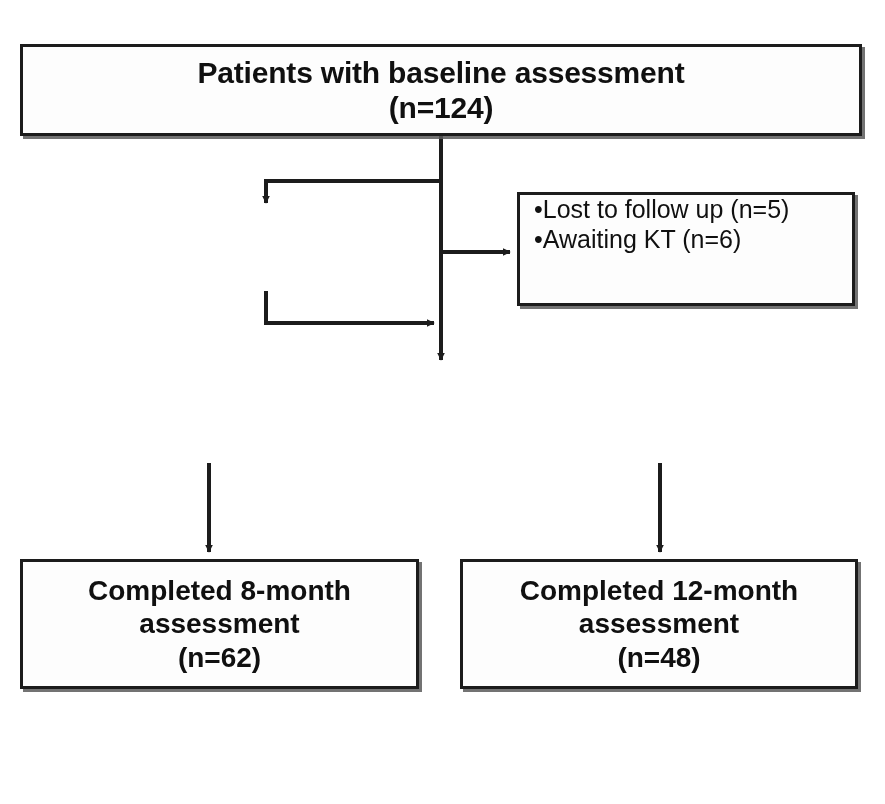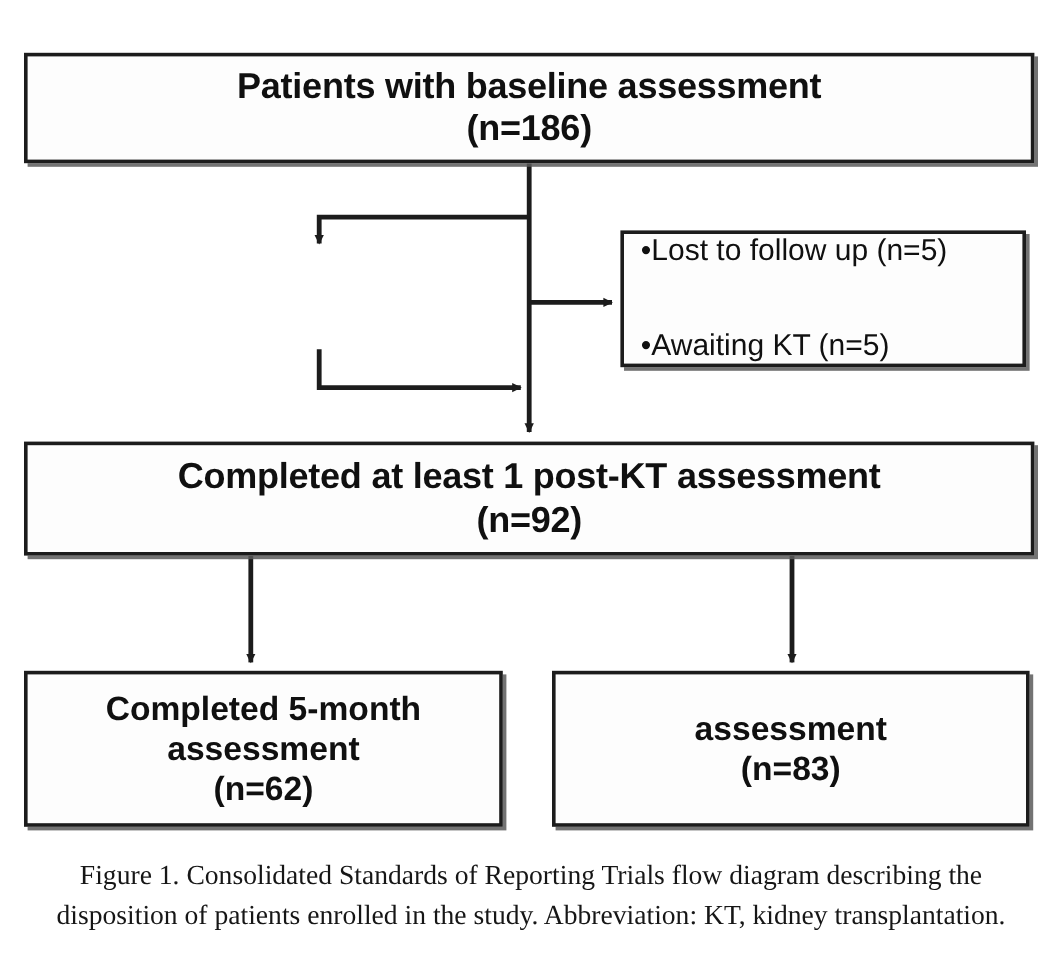--- a/index.html
+++ b/index.html
@@ -66,21 +66,21 @@
     left: 21px;  top: 210px;
     width: 393px; height: 81px;
     font-size: 27px;
     font-weight: normal;
   }
   #box-excluded {
     left: 517px; top: 192px;
     width: 338px; height: 114px;
     font-size: 25px;
     align-items: flex-start;
-    justify-content: space-between;
+    justify-content: flex-start;
     padding-left: 14px;
     text-align: left;
   }
   #box-excluded .line {
     display: block;
     width: 100%;
     text-align: left;
   }
   #box-postkt {
     left: 20px;  top: 368px;
@@ -139,43 +139,36 @@
       <path d="M266,291 L266,323 L434,323" marker-end="url(#arrowhead)"></path>
 
       <path d="M209,463 L209,552" marker-end="url(#arrowhead)"></path>
 
       <path d="M660,463 L660,552" marker-end="url(#arrowhead)"></path>
     </g>
   </svg>
 
   <div class="box bold" id="box-baseline">
     <span class="line">Patients with baseline assessment</span>
-    <span class="line">(n=186)</span>
+    <span class="line">(n=124)</span>
   </div>
 
 
   <div class="box" id="box-excluded">
     <span class="line">•Lost to follow up (n=5)</span>
-    <span class="line">•Awaiting KT (n=5)</span>
+    <span class="line">•Awaiting KT (n=6)</span>
   </div>
 
-  <div class="box bold" id="box-postkt">
-    <span class="line">Completed at least 1 post-KT assessment</span>
-    <span class="line">(n=92)</span>
-  </div>
 
   <div class="box bold" id="box-three-month">
-    <span class="line">Completed 5-month</span>
+    <span class="line">Completed 8-month</span>
     <span class="line">assessment</span>
     <span class="line">(n=62)</span>
   </div>
 
   <div class="box bold" id="box-twelve-month">
+    <span class="line">Completed 12-month</span>
     <span class="line">assessment</span>
-    <span class="line">(n=83)</span>
+    <span class="line">(n=48)</span>
   </div>
 
-  <div id="caption">
-    <span class="cap-line">Figure 1. Consolidated Standards of Reporting Trials flow diagram describing the</span>
-    <span class="cap-line">disposition of patients enrolled in the study. Abbreviation: KT, kidney transplantation.</span>
-  </div>
 
 </div>
 
 </body></html>

